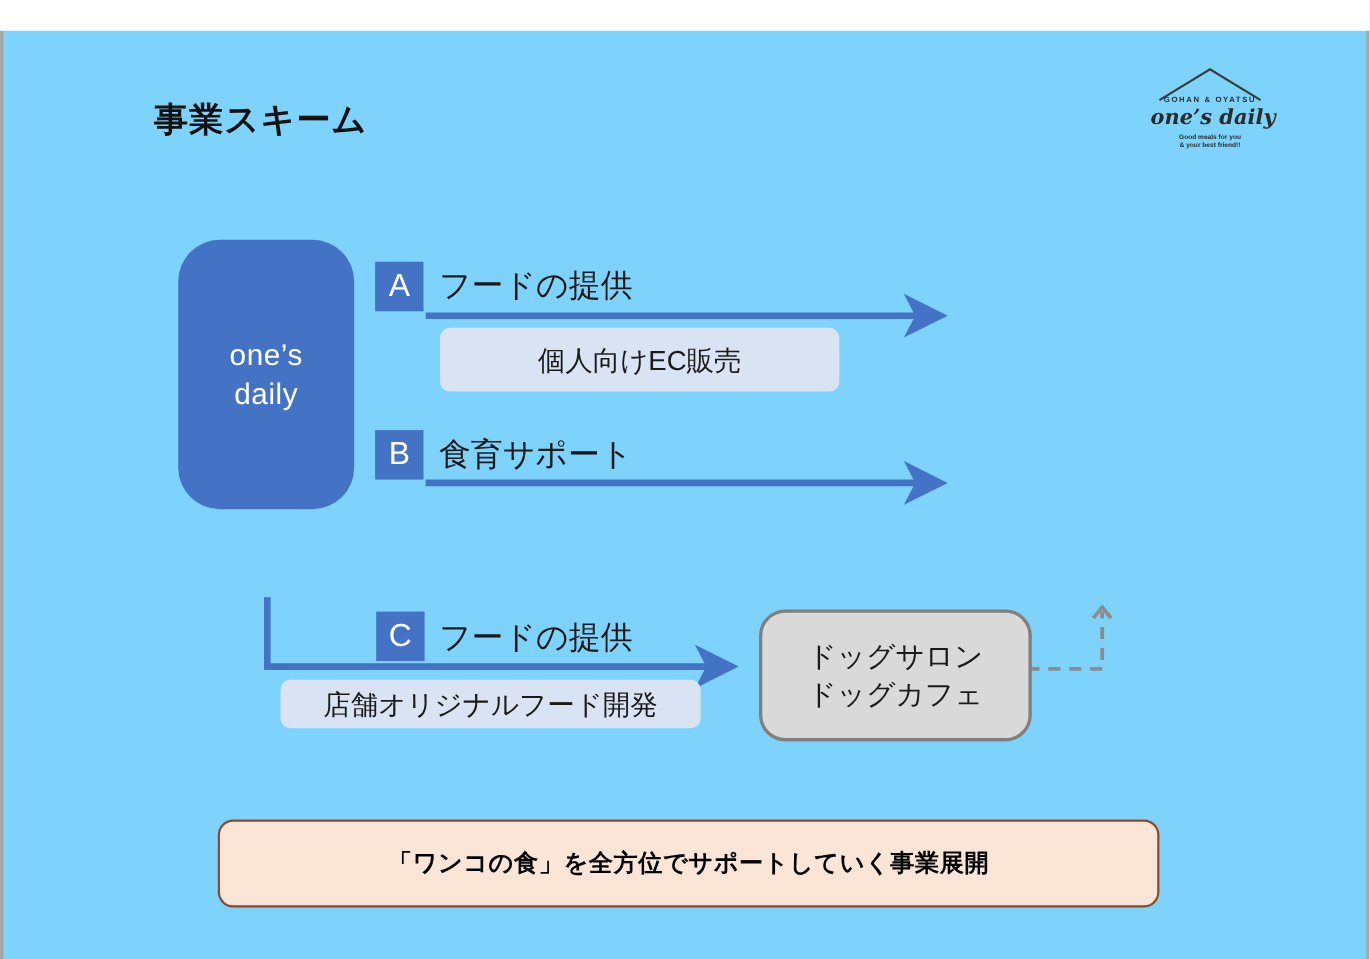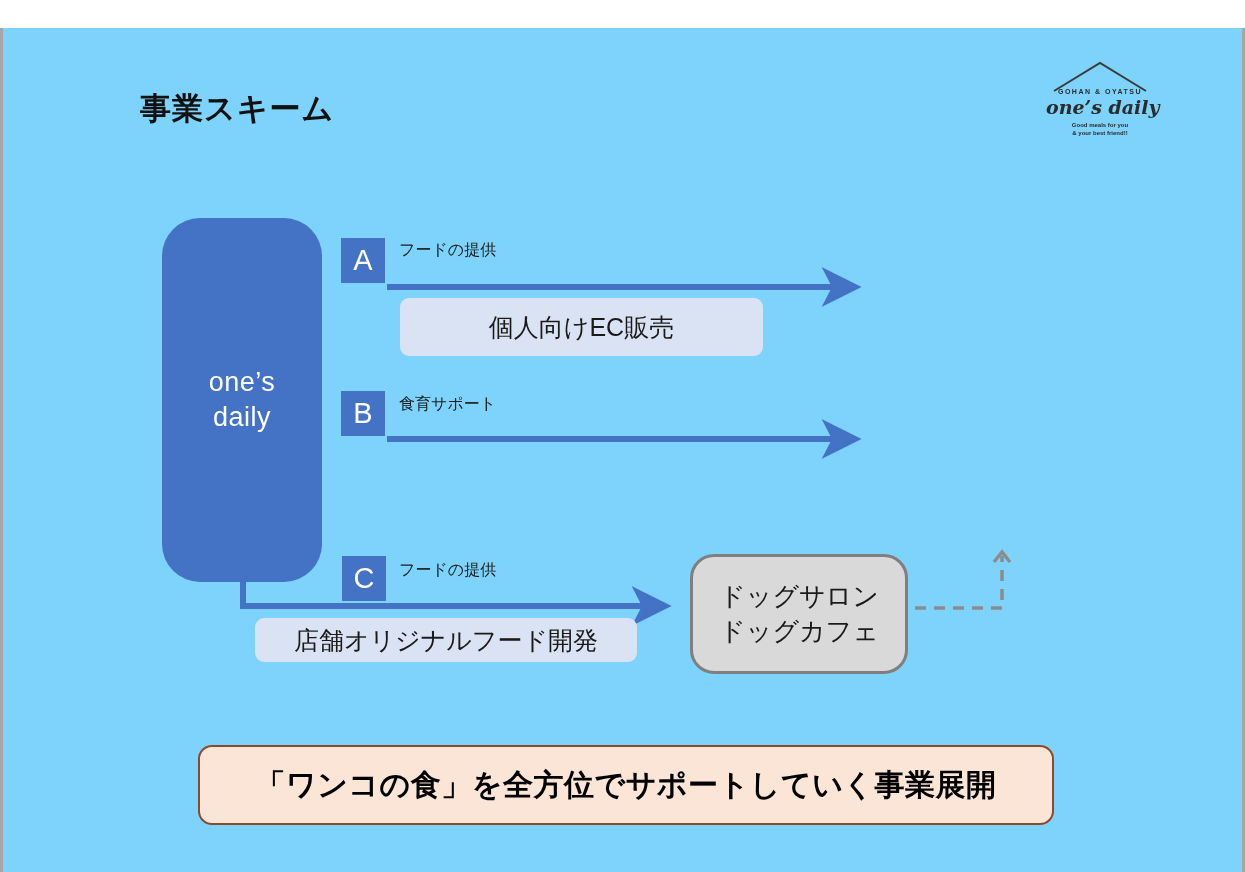--- a/index.html
+++ b/index.html
@@ -51,61 +51,61 @@
     white-space: nowrap;
   }
   .logo .tagline {
     font-size: 6px; font-weight: bold; line-height: 8px;
     margin-top: 3px;
   }
 
   
   .source-box {
     position: absolute;
-    left: 162px; top: 190px; width: 160px; height: 364px;
+    left: 162px; top: 190px; width: 160px; height: 245px;
     background: #4472C4;
     border-radius: 38px;
     display: flex; flex-direction: column;
     align-items: center; justify-content: center;
     color: #ffffff; font-size: 27px; line-height: 35px;
     letter-spacing: 0.5px;
   }
   .target-box {
     position: absolute;
     left: 920px; top: 185px; width: 160px; height: 295px;
     background: #ffffff;
     border: 2.5px solid #4472C4;
     border-radius: 38px;
     display: flex; flex-direction: column;
     align-items: center; justify-content: center;
     color: #1a1a1a; font-size: 25px; line-height: 36px;
   }
   .partner-box {
     position: absolute;
-    left: 690px; top: 526px; width: 218px; height: 120px;
+    left: 690px; top: 526px; width: 248px; height: 120px;
     background: #D9D9D9;
     border: 3px solid #7F7F7F;
     border-radius: 24px;
     display: flex; flex-direction: column;
     align-items: center; justify-content: center;
     color: #1a1a1a; font-size: 26px; line-height: 35px;
   }
 
   
   .badge {
     position: absolute;
     width: 44px; height: 45px;
     background: #4472C4;
     color: #ffffff;
     font-size: 29px;
     display: flex; align-items: center; justify-content: center;
   }
   .flow-label {
     position: absolute;
-    font-size: 16px;
+    font-size: 29px;
     color: #1a1a1a;
     white-space: nowrap;
   }
   .detail-box {
     position: absolute;
     background: #DAE3F3;
     border-radius: 9px;
     display: flex; align-items: center; justify-content: center;
     font-size: 25px; color: #1a1a1a;
     white-space: nowrap;
@@ -124,21 +124,21 @@
   .detail-c { left: 255px; top: 590px; width: 382px; height: 44px; }
 
   
   .banner {
     position: absolute;
     left: 198px; top: 717px; width: 856px; height: 80px;
     background: #FBE5D6;
     border: 2.5px solid #8B4A2B;
     border-radius: 14px;
     display: flex; align-items: center; justify-content: center;
-    font-size: 30px; font-weight: bold; color: #000000;
+    font-size: 22px; font-weight: bold; color: #000000;
     letter-spacing: 0.5px;
     white-space: nowrap;
   }
 
   .overlay {
     position: absolute; left: 0; top: 0;
     pointer-events: none;
   }
 </style>
 </head>

